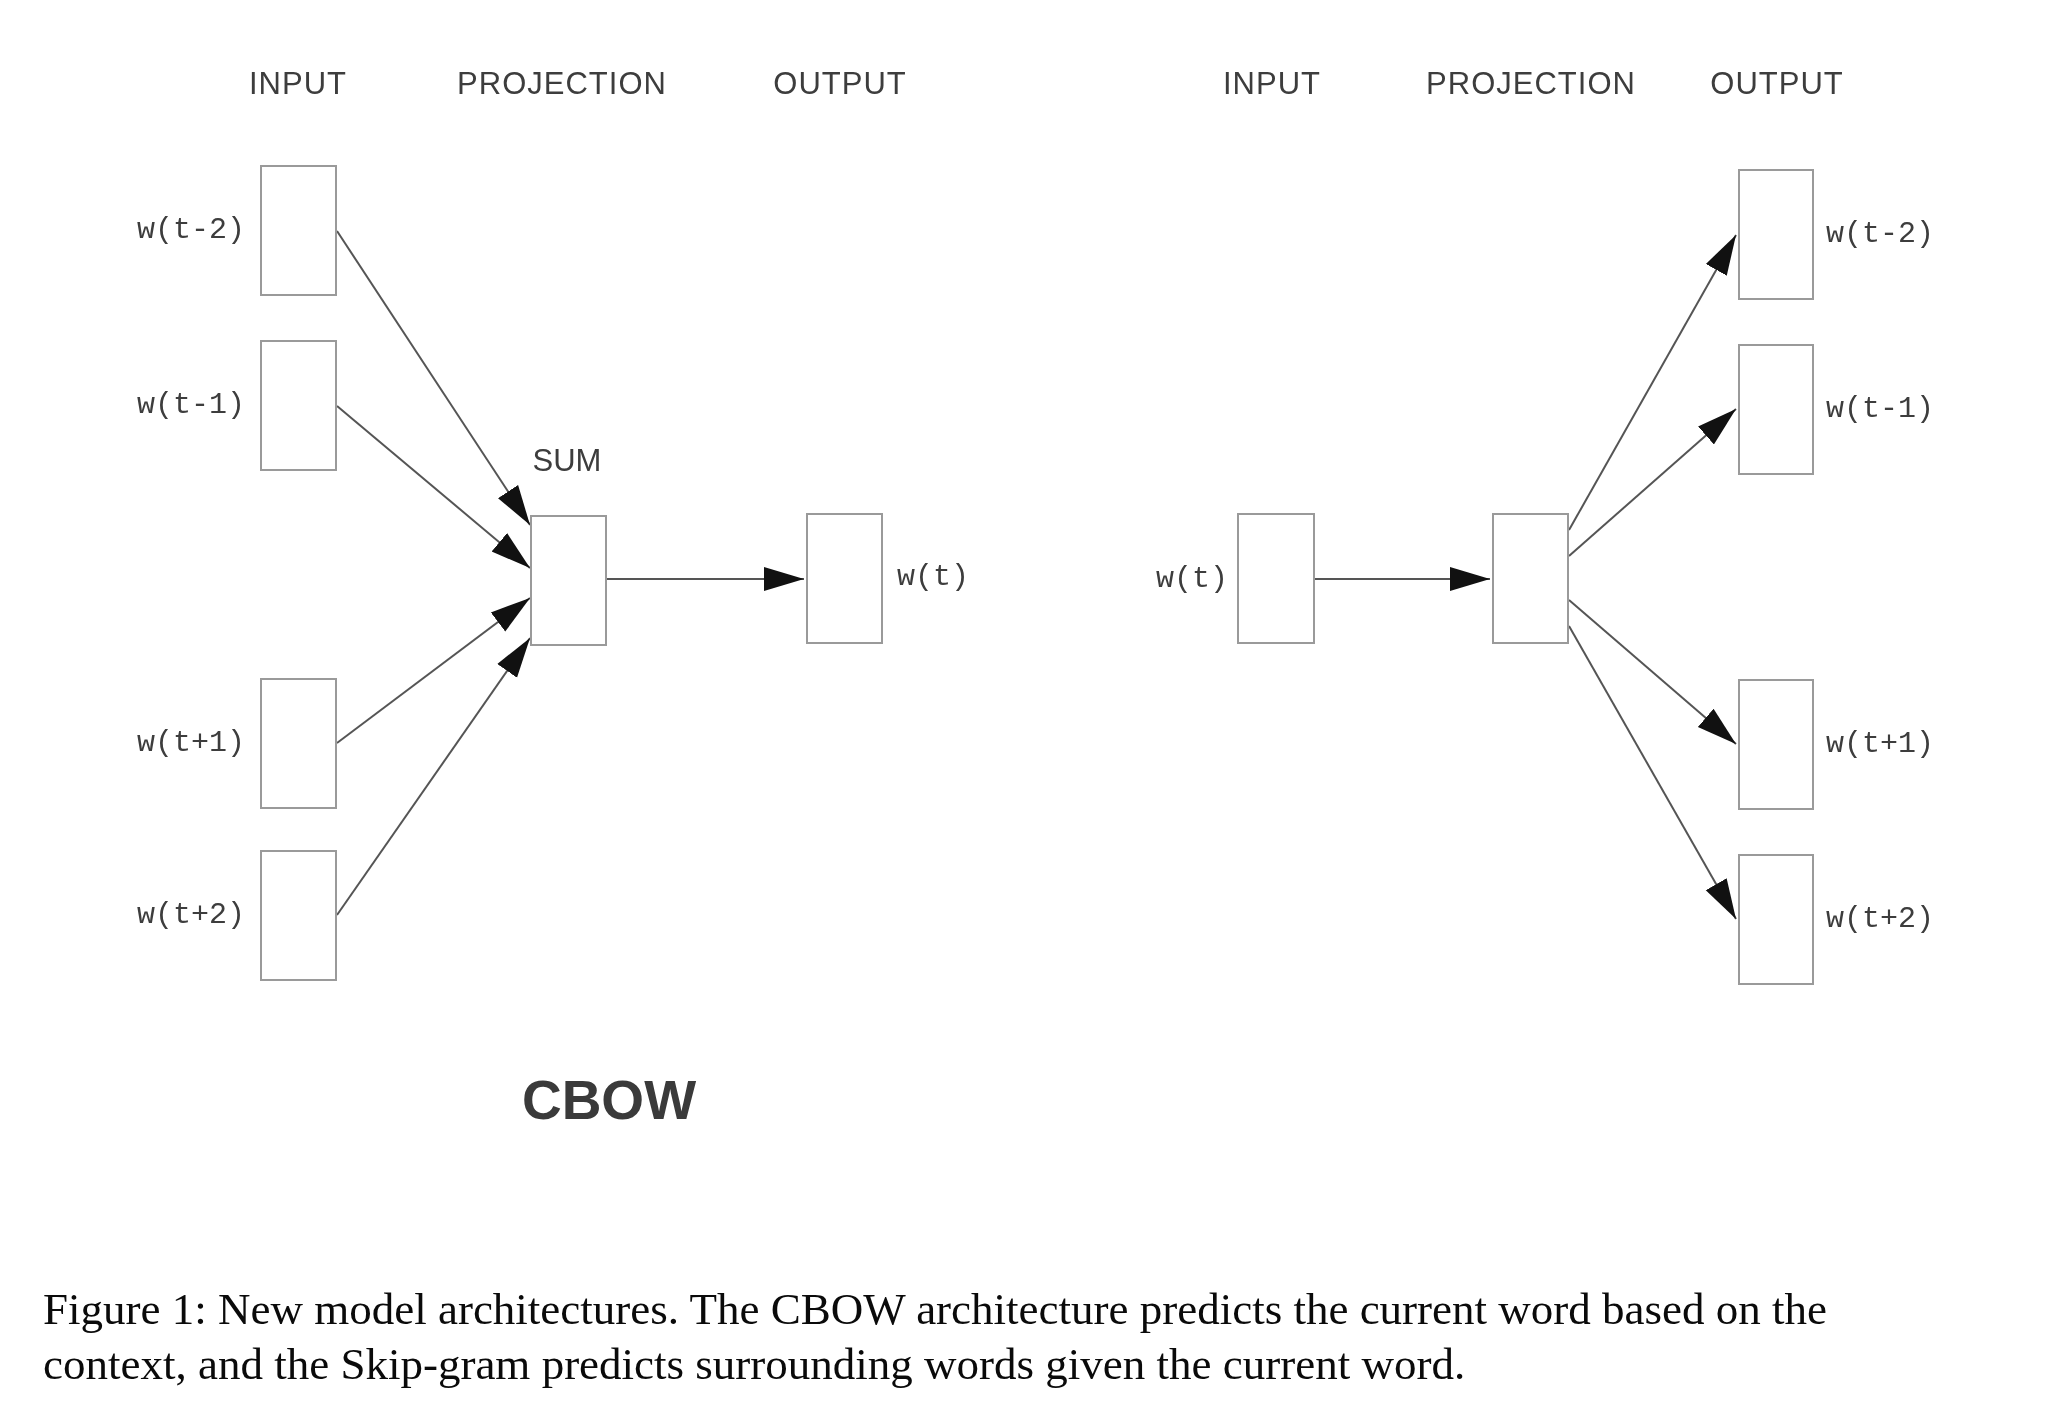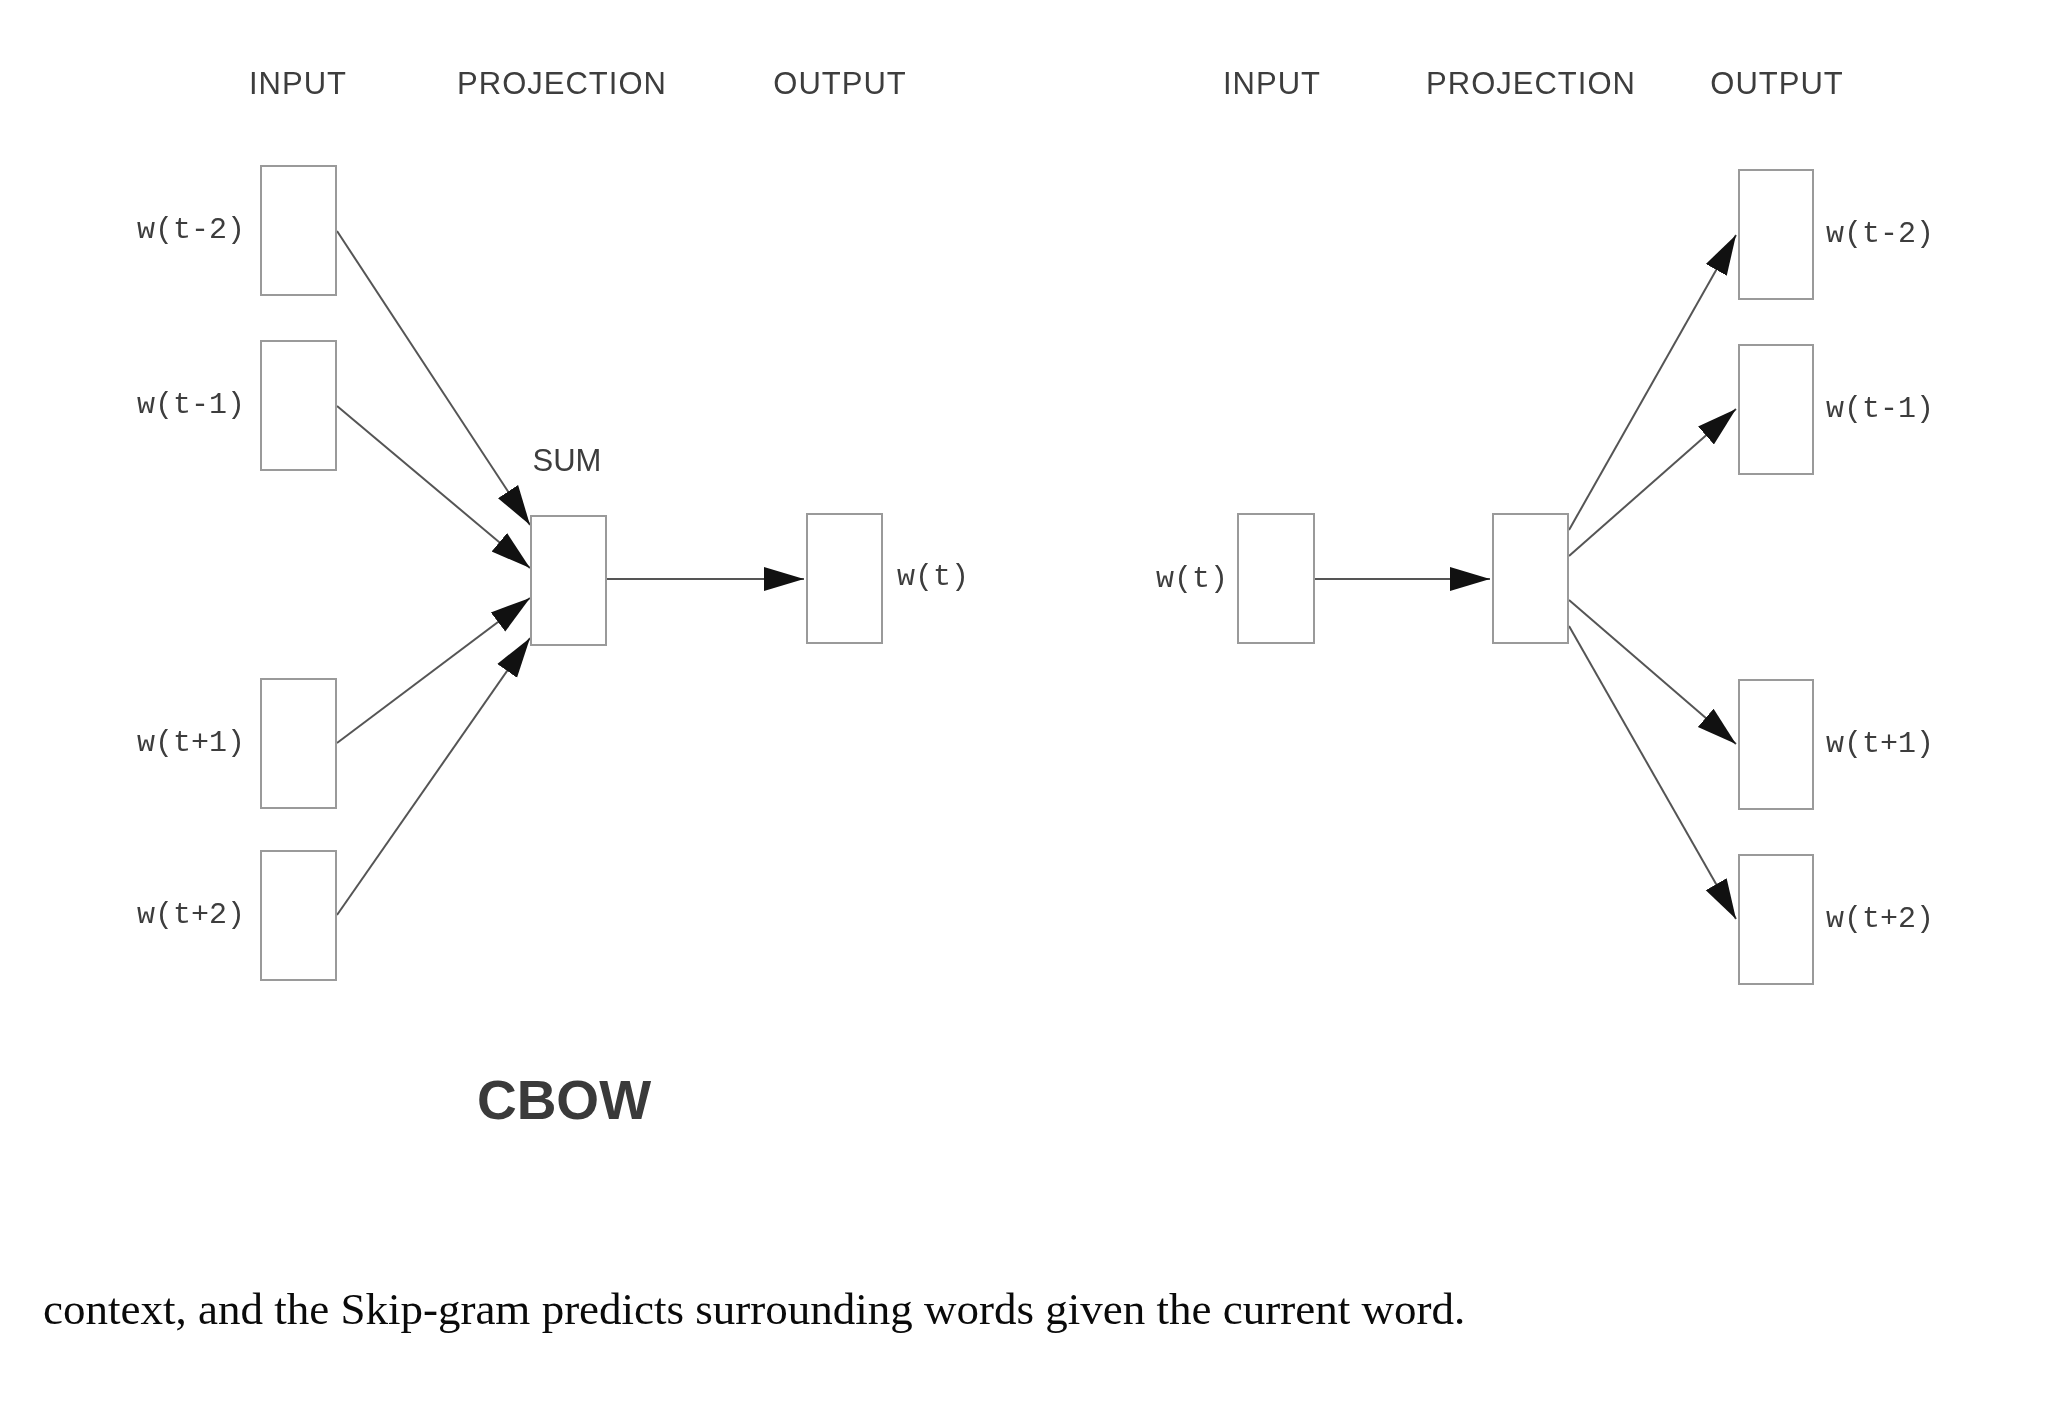--- a/index.html
+++ b/index.html
@@ -53,20 +53,21 @@
     color: #3d3d3d;
     white-space: nowrap;
   }
   .model-name {
     position: absolute;
     transform: translate(-50%, -50%);
     font-size: 55px;
     font-weight: bold;
     color: #3a3a3a;
     white-space: nowrap;
+    margin-left: 45px;
   }
   .caption {
     position: absolute;
     left: 43px;
     top: 1282px;
     width: 2000px;
     font-family: "Liberation Serif", "DejaVu Serif", serif;
     font-size: 45px;
     line-height: 55px;
     color: #0a0a0a;
@@ -134,16 +135,17 @@
   <div class="box" style="left:1738px; top:854px; width:76px"></div>
 
   <div class="wlabel lalign" style="left:1826px; top:234px">w(t-2)</div>
   <div class="wlabel lalign" style="left:1826px; top:409px">w(t-1)</div>
   <div class="wlabel lalign" style="left:1826px; top:744px">w(t+1)</div>
   <div class="wlabel lalign" style="left:1826px; top:919px">w(t+2)</div>
 
   <div class="model-name" style="left:564px;  top:1100px">CBOW</div>
 
   <div class="caption">
+    <div>Figure 1: New model architectures. The CBOW architecture predicts the current word based on the</div>
     <div>context, and the Skip-gram predicts surrounding words given the current word.</div>
   </div>
 
 </div>
 
 </body></html>

